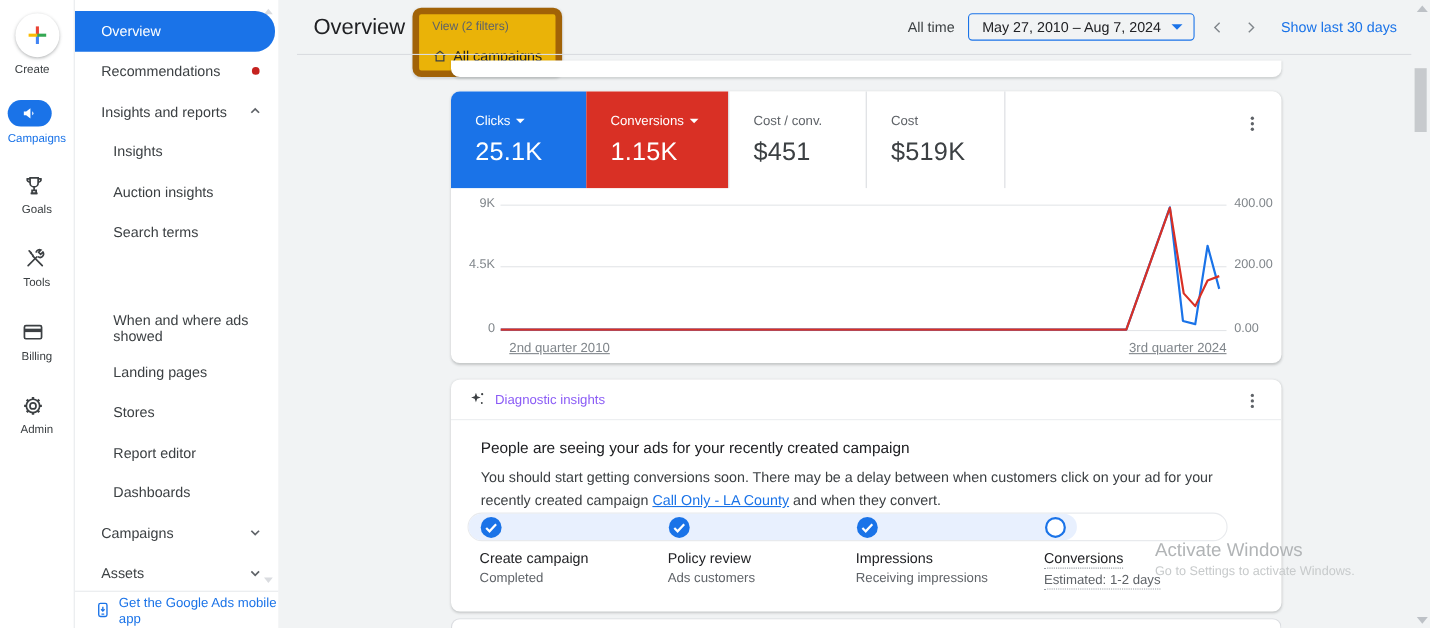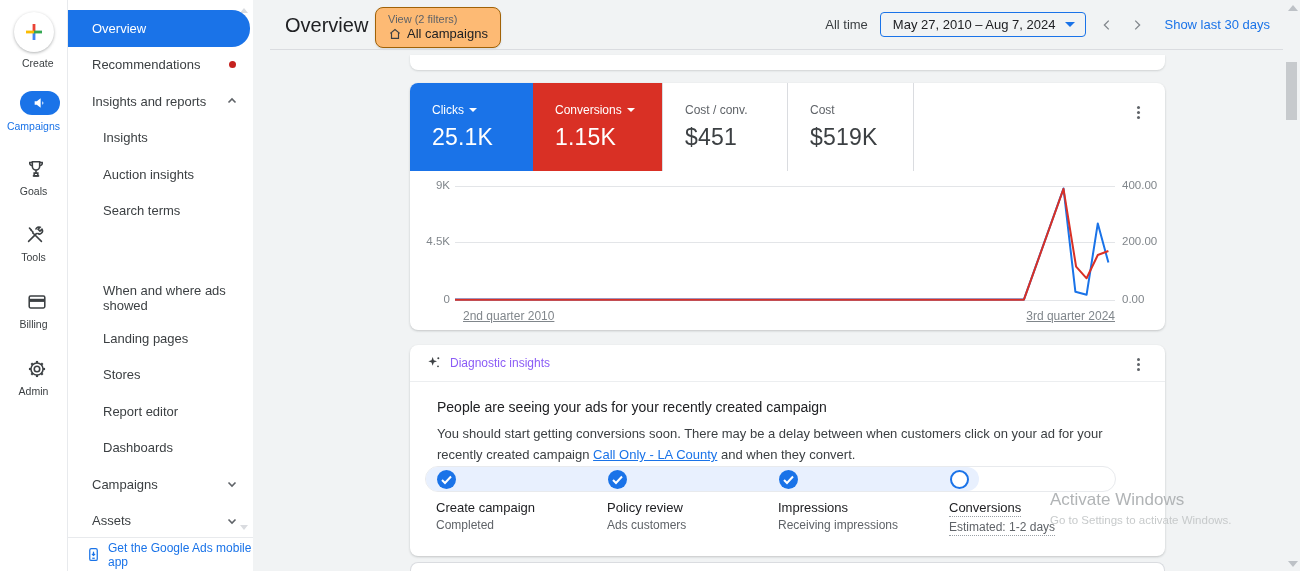--- a/index.html
+++ b/index.html
@@ -1,21 +1,21 @@
 <!DOCTYPE html>
 <html><head>
 <meta charset="utf-8">
 <style>
   * { margin:0; padding:0; box-sizing:border-box; }
   html,body { width:1300px; height:571px; }
   body { font-family:"Liberation Sans", sans-serif; background:#f1f3f4; position:relative; overflow:hidden; color:#3c4043; }
 
   
   .rail { position:absolute; left:0; top:0; width:68px; height:571px; background:#fff; border-right:1px solid #e8eaed; display:flex; flex-direction:column; align-items:center; z-index:5; }
-  .rail-item { display:flex; flex-direction:column; align-items:flex-end; cursor:pointer; }
+  .rail-item { display:flex; flex-direction:column; align-items:flex-start; cursor:pointer; }
   .rail-label { font-size:10.5px; color:#3c4043; margin-top:5px; }
   .rail-label.blue { color:#1a73e8; }
   .create-circle { width:40px; height:40px; border-radius:50%; background:#fff; box-shadow:0 1px 3px rgba(60,64,67,.4); display:flex; align-items:center; justify-content:center; }
   .camp-pill { width:40px; height:24px; border-radius:12px; background:#1a73e8; display:flex; align-items:center; justify-content:center; }
   .rail-ic { width:22px; height:22px; display:flex; align-items:center; justify-content:center; }
 
   
   .sidenav { position:absolute; left:68px; top:0; width:185px; height:571px; background:#fff; z-index:4; }
   .nav-list { position:absolute; top:10px; left:0; right:0; }
   .nv { position:relative; display:flex; align-items:center; height:36.5px; padding:0 16px 0 24px; font-size:13px; color:#3c4043; cursor:pointer; }
@@ -28,23 +28,23 @@
   .nav-divider { position:absolute; top:537px; left:0; right:0; border-top:1px solid #e8eaed; }
   .nav-footer { position:absolute; top:538px; left:0; right:0; height:33px; display:flex; align-items:center; padding-left:18px; cursor:pointer; }
   .nav-footer .txt { font-size:12px; color:#1a73e8; margin-left:7px; }
   .mini-arrow { position:absolute; right:5px; width:0; height:0; border-left:4px solid transparent; border-right:4px solid transparent; }
   .mini-arrow.up { top:8px; border-bottom:5px solid #dadce0; }
   .mini-arrow.dn { top:525px; border-top:5px solid #dadce0; }
 
   
   .main { position:absolute; left:253px; top:0; width:1047px; height:571px; }
   .topbar-title { position:absolute; left:32px; top:14px; font-size:20px; color:#202124; }
-  .view-chip { position:absolute; left:122px; top:7px; background:#fdba74; border:1px solid #a16207; border-radius:8px; box-shadow:0 1px 2px rgba(60,64,67,.15); padding:5px 12px 6px 12px; cursor:pointer; }
+  .view-chip { position:absolute; left:122px; top:7px; background:#eab308; border:6px solid #a16207; border-radius:8px; box-shadow:0 1px 2px rgba(60,64,67,.15); padding:5px 12px 6px 12px; cursor:pointer; }
   .view-chip .l1 { font-size:11px; color:#5f6368; }
-  .view-chip .l2 { font-size:13px; font-weight:500; color:#202124; display:flex; align-items:center; gap:5px; margin-top:1px; }
+  .view-chip .l2 { font-size:13px; font-weight:500; color:#202124; display:flex; align-items:center; gap:5px; margin-top:13px; }
   .topbar-right { position:absolute; right:30px; top:12px; display:flex; align-items:center; gap:12px; }
   .alltime { font-size:13px; color:#3c4043; }
   .datebox { display:flex; align-items:center; gap:10px; border:1px solid #1a73e8; border-radius:4px; padding:4px 10px 4px 12px; background:transparent; cursor:pointer; }
   .datebox .dtxt { font-size:13px; color:#202124; }
   .caret-dn { width:0; height:0; border-left:5px solid transparent; border-right:5px solid transparent; border-top:5px solid #1a73e8; }
   .navchev { width:18px; height:18px; cursor:pointer; display:flex; align-items:center; justify-content:center; }
   .show30 { font-size:13px; font-weight:500; color:#1a73e8; cursor:pointer; margin-left:6px; }
   .topbar-divider { position:absolute; top:49px; left:17px; width:1013px; border-top:1px solid #dadce0; }
 
   

